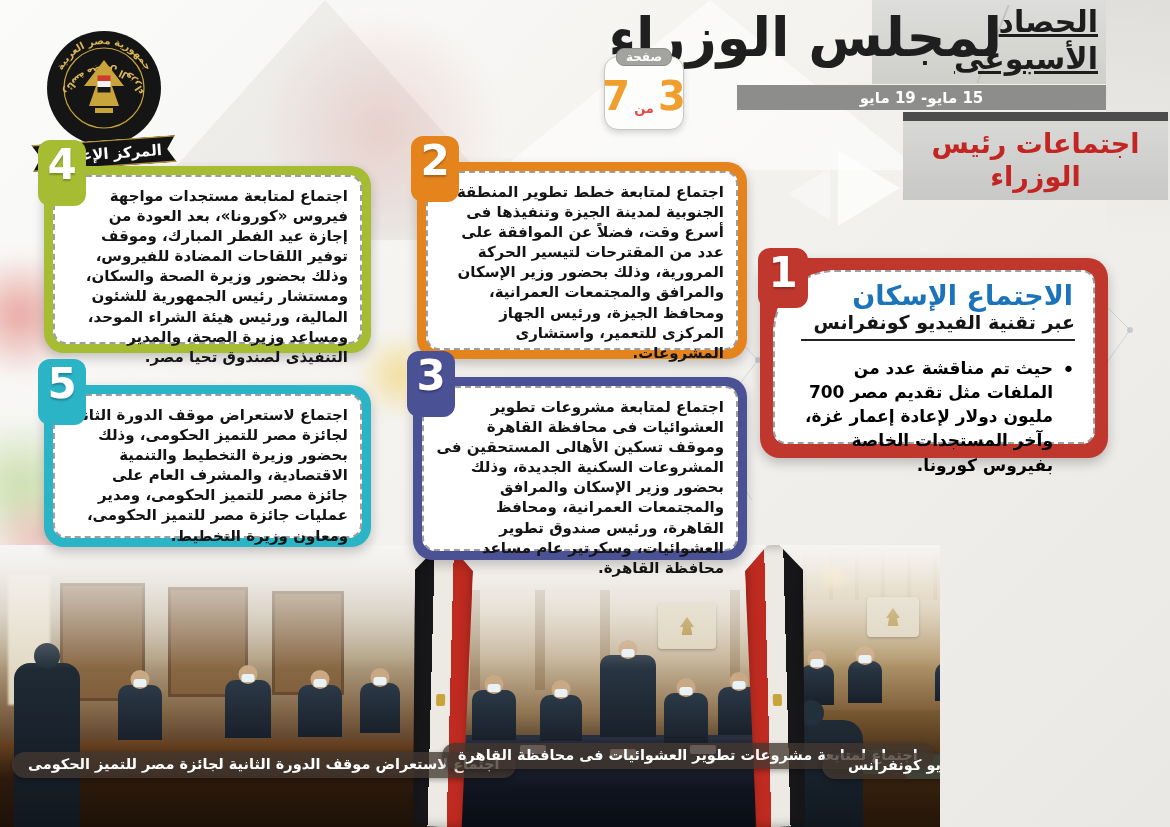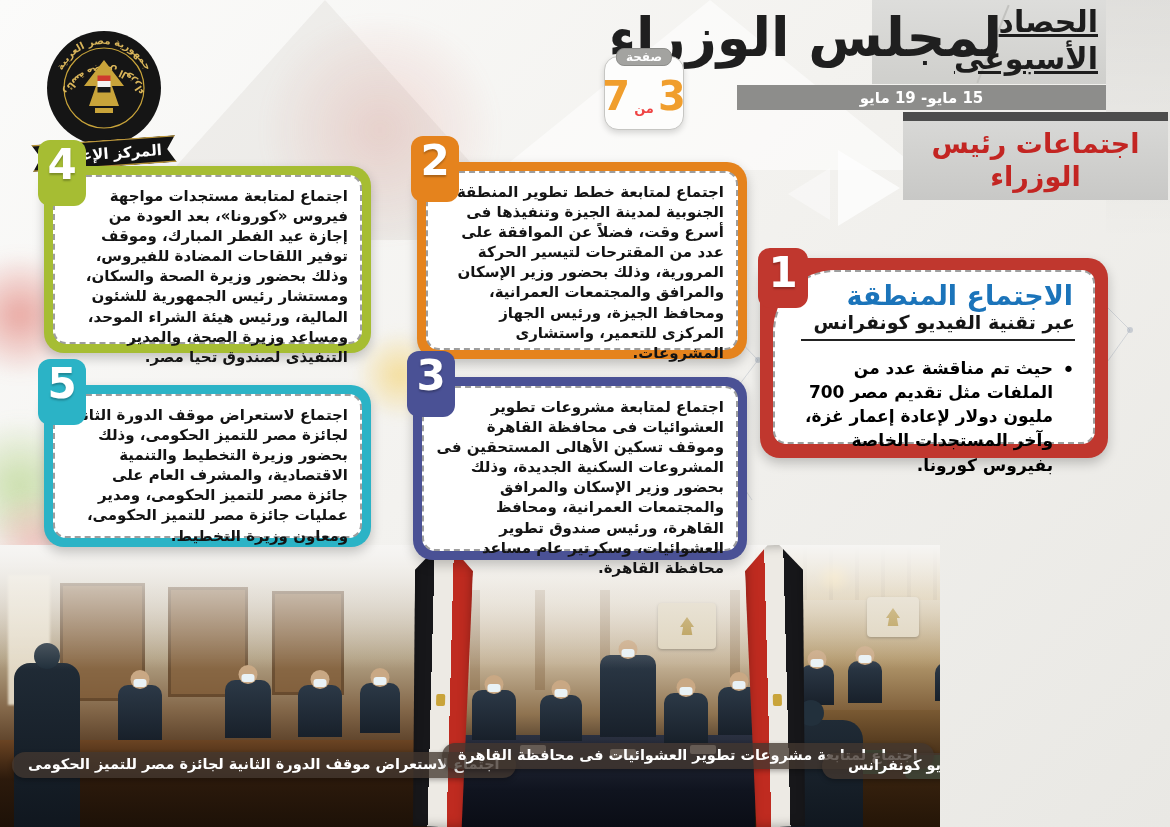--- a/index.html
+++ b/index.html
@@ -186,21 +186,21 @@
   </div>
 </div>
 
 <div class="abs section-box">
   <div class="txt" style="color: rgb(195, 37, 34);">اجتماعات رئيس الوزراء</div>
 </div>
 
 <div class="abs item item1" style="background: rgb(192, 55, 46);">
   <div class="num-tab" style="background: rgb(192, 55, 46);">1</div>
   <div class="inner">
-    <div class="ttl" style="color: rgb(27, 116, 186);">الاجتماع المنطقة</div>
+    <div class="ttl" style="color: rgb(27, 116, 186);">الاجتماع الإسكان</div>
     <span class="sub">عبر تقنية الفيديو كونفرانس</span>
     <div class="b-row">
       <span class="b-dot">•</span>
       <span class="b-txt">حيث تم مناقشة عدد من الملفات مثل تقديم مصر 700 مليون دولار لإعادة إعمار غزة، وآخر المستجدات الخاصة بفيروس كورونا.</span>
     </div>
   </div>
 </div>
 
 <div class="abs item item2" style="background: rgb(229, 131, 29);">
   <div class="num-tab" style="background: rgb(229, 131, 29);">2</div>

